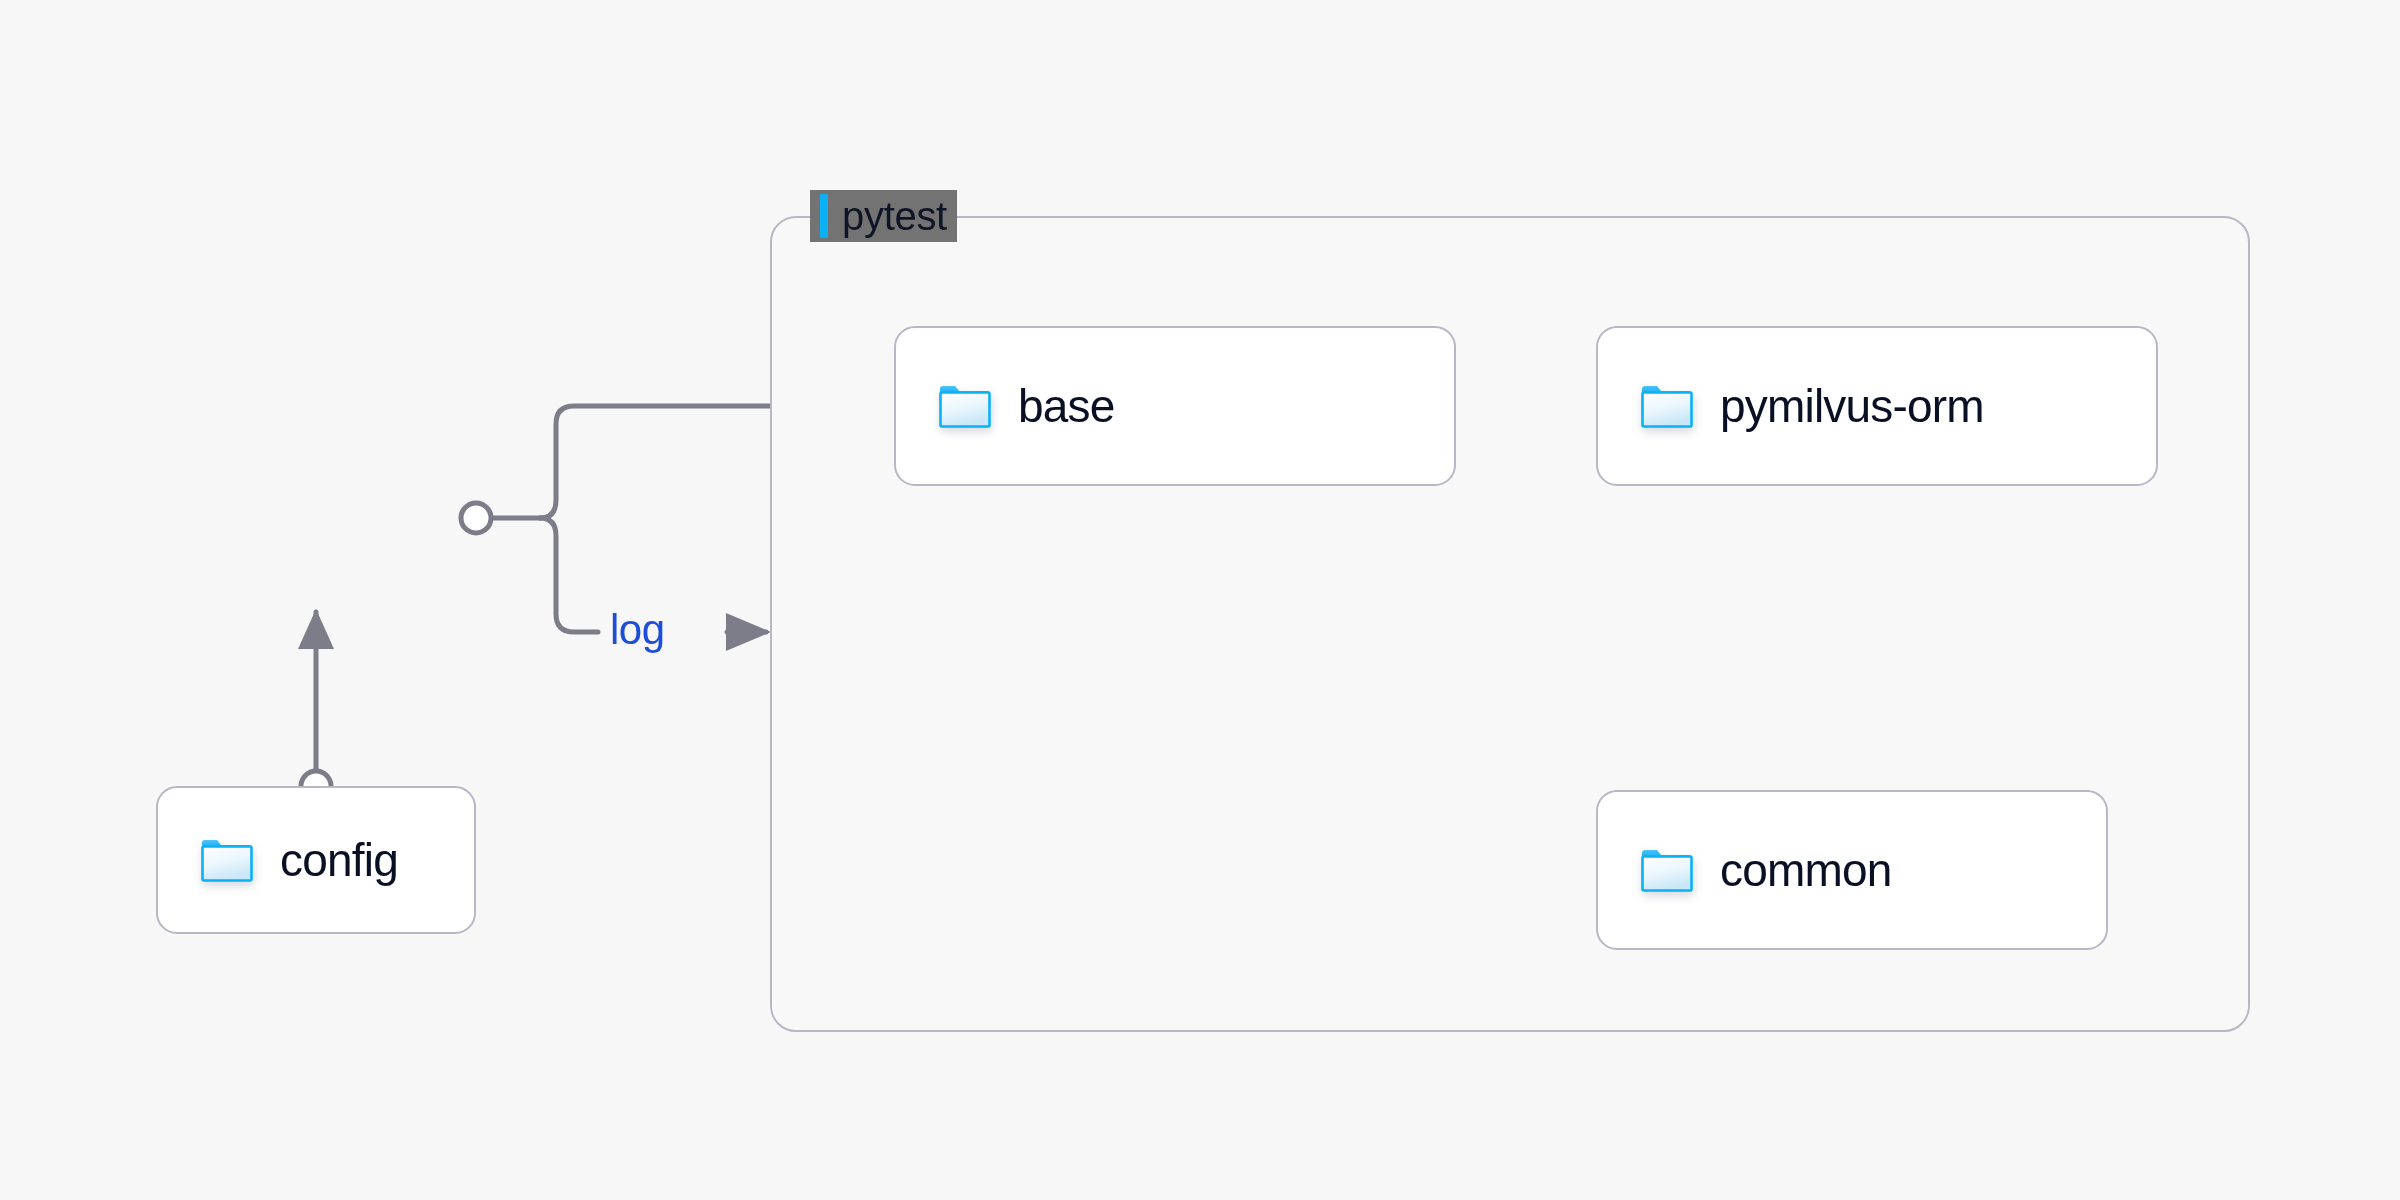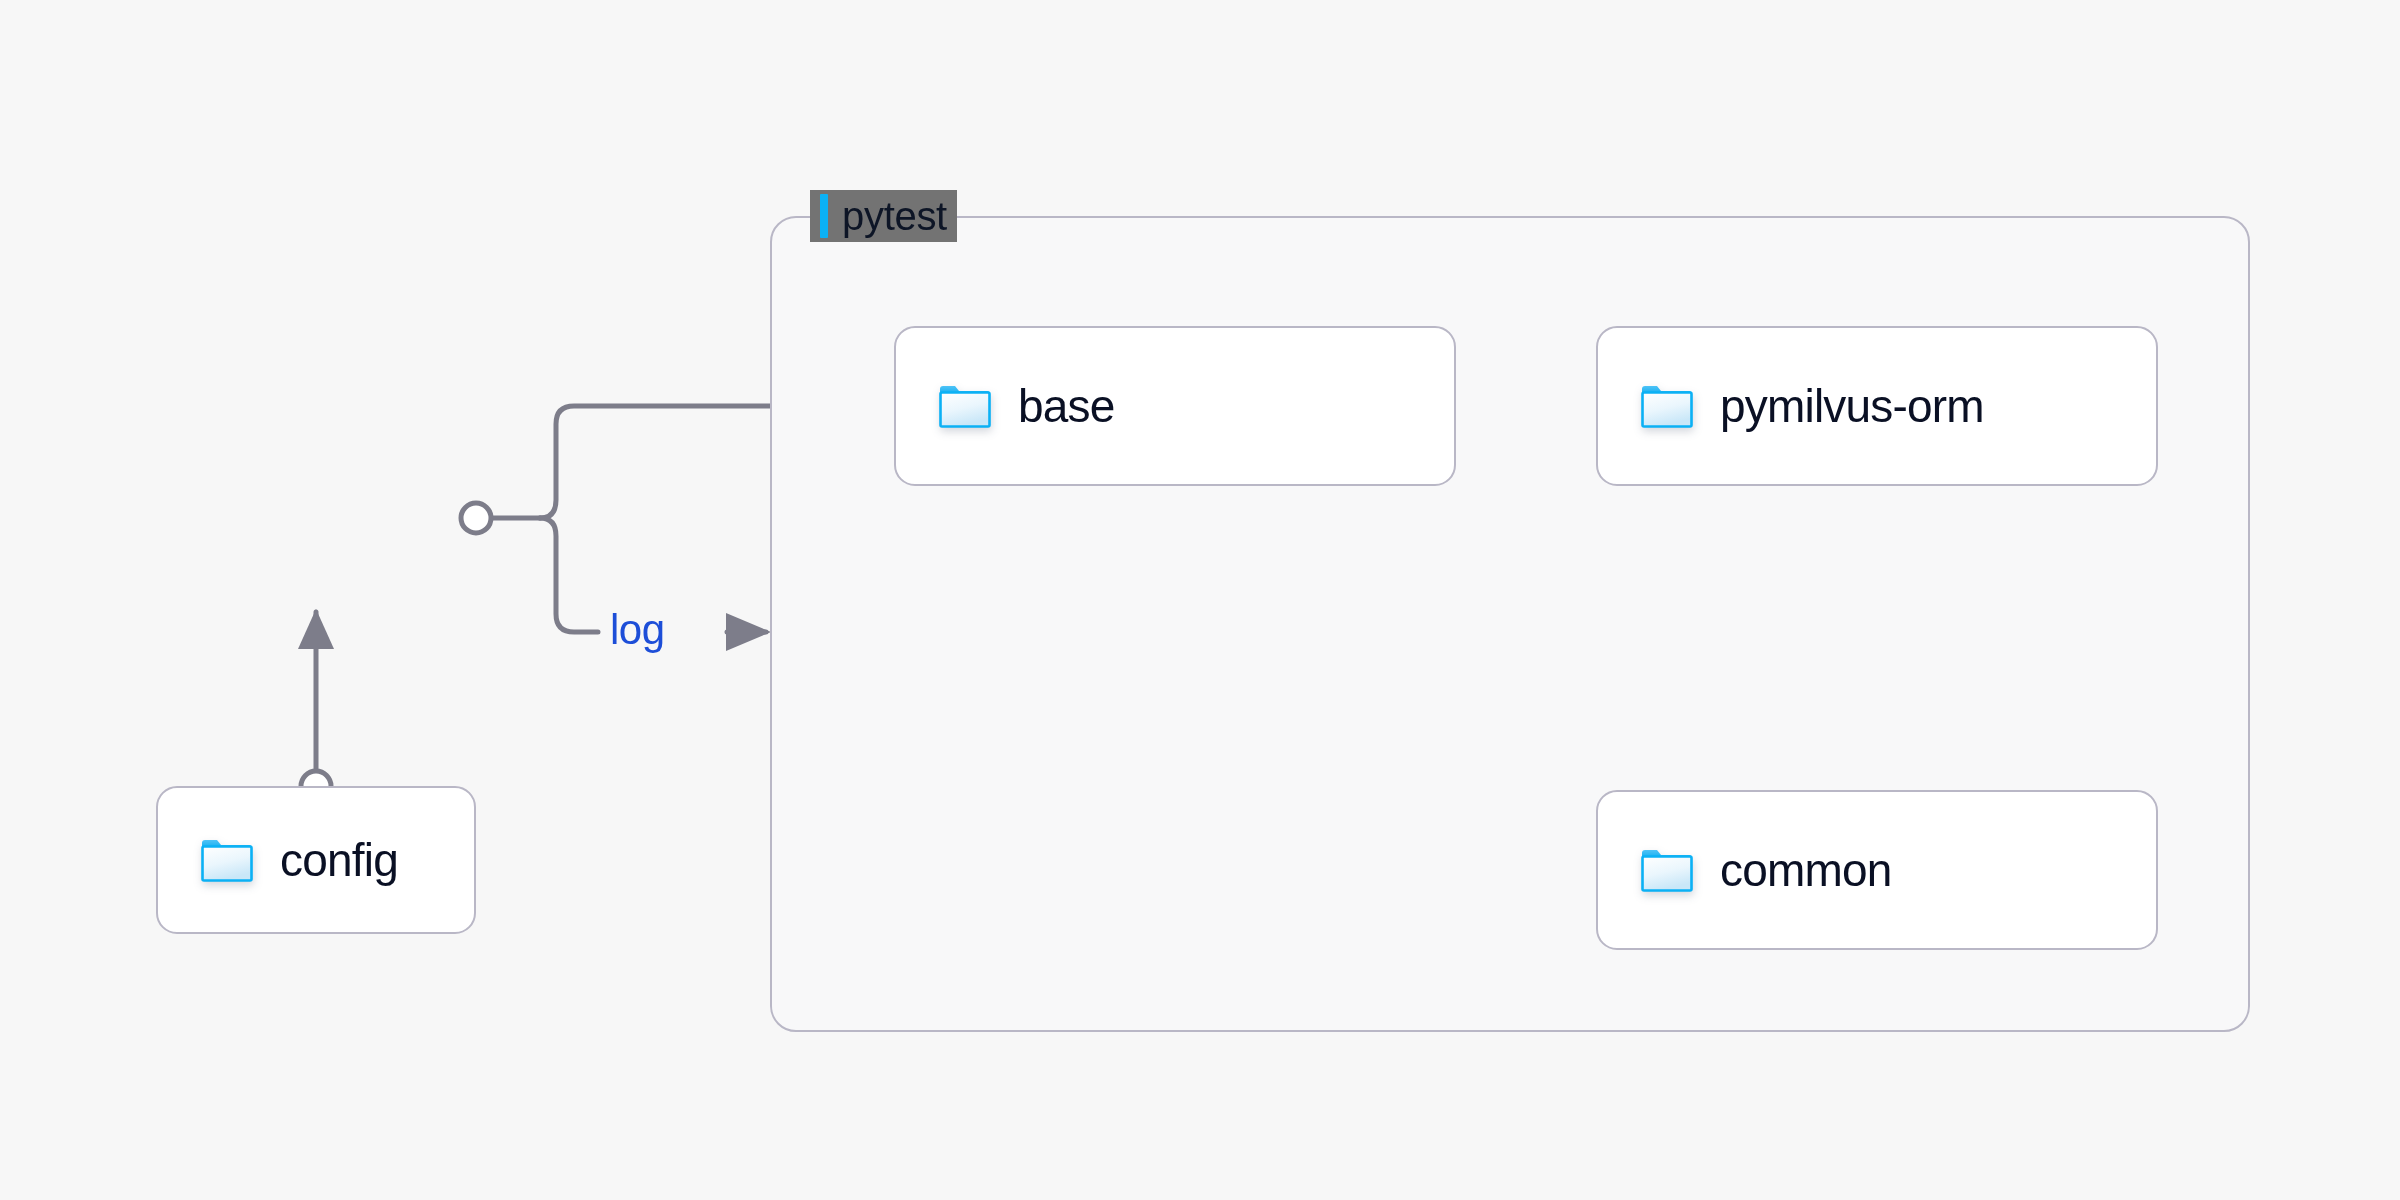--- a/index.html
+++ b/index.html
@@ -204,21 +204,21 @@
     <span class="folder-icon">
       <svg viewBox="0 0 54 46" width="54" height="46">
         <path d="M2,10 L2,6 Q2,3 5,3 L17,3 L21,8 L49,8 Q52,8 52,11 L52,11 L2,11 Z" fill="url(#folderTab)"></path>
         <rect x="2.5" y="9.5" width="49" height="34" rx="1.5" fill="url(#folderBody)" stroke="#0bb1f5" stroke-width="2.6"></rect>
       </svg>
     </span>
     <span class="node-label">pymilvus-orm</span>
   </div>
 
 
-  <div class="node" style="left:1596px; top:790px; width:562px; height:160px;">
+  <div class="node" style="left:1596px; top:790px; width:512px; height:160px;">
     <span class="folder-icon">
       <svg viewBox="0 0 54 46" width="54" height="46">
         <path d="M2,10 L2,6 Q2,3 5,3 L17,3 L21,8 L49,8 Q52,8 52,11 L52,11 L2,11 Z" fill="url(#folderTab)"></path>
         <rect x="2.5" y="9.5" width="49" height="34" rx="1.5" fill="url(#folderBody)" stroke="#0bb1f5" stroke-width="2.6"></rect>
       </svg>
     </span>
     <span class="node-label">common</span>
   </div>
 
 </div>

